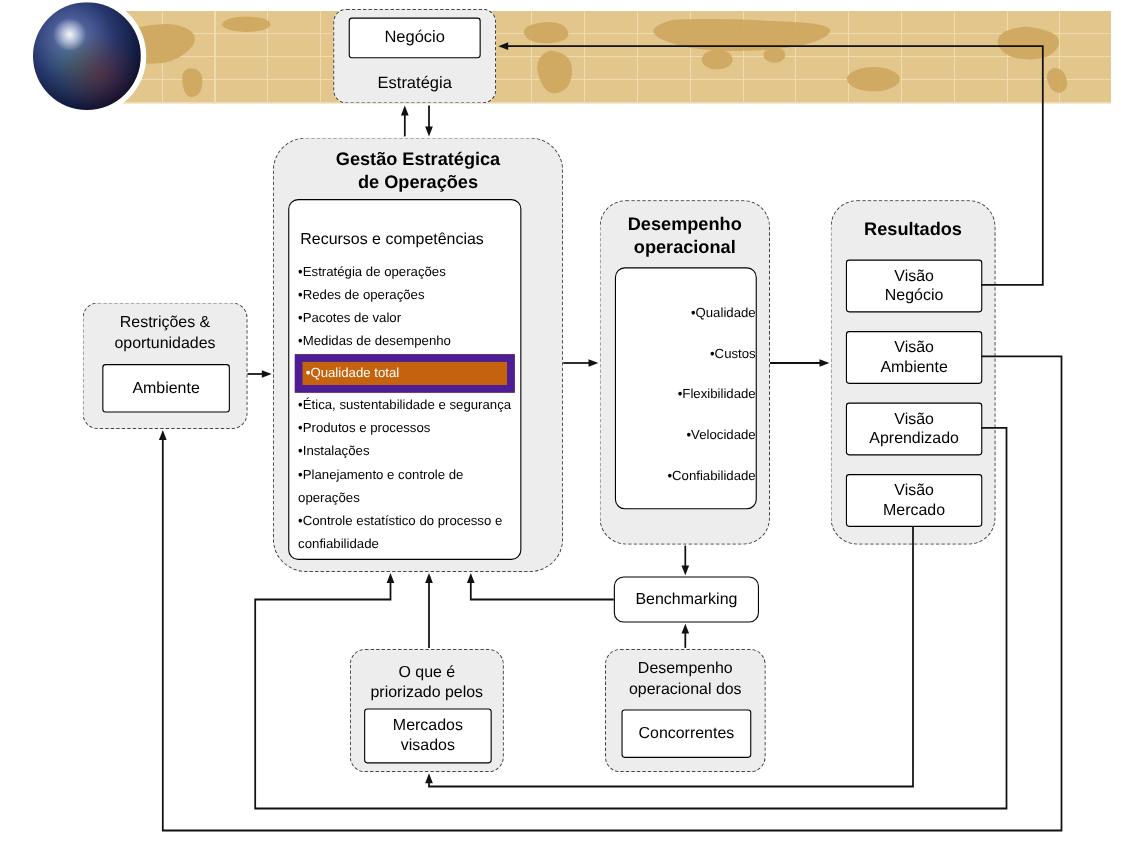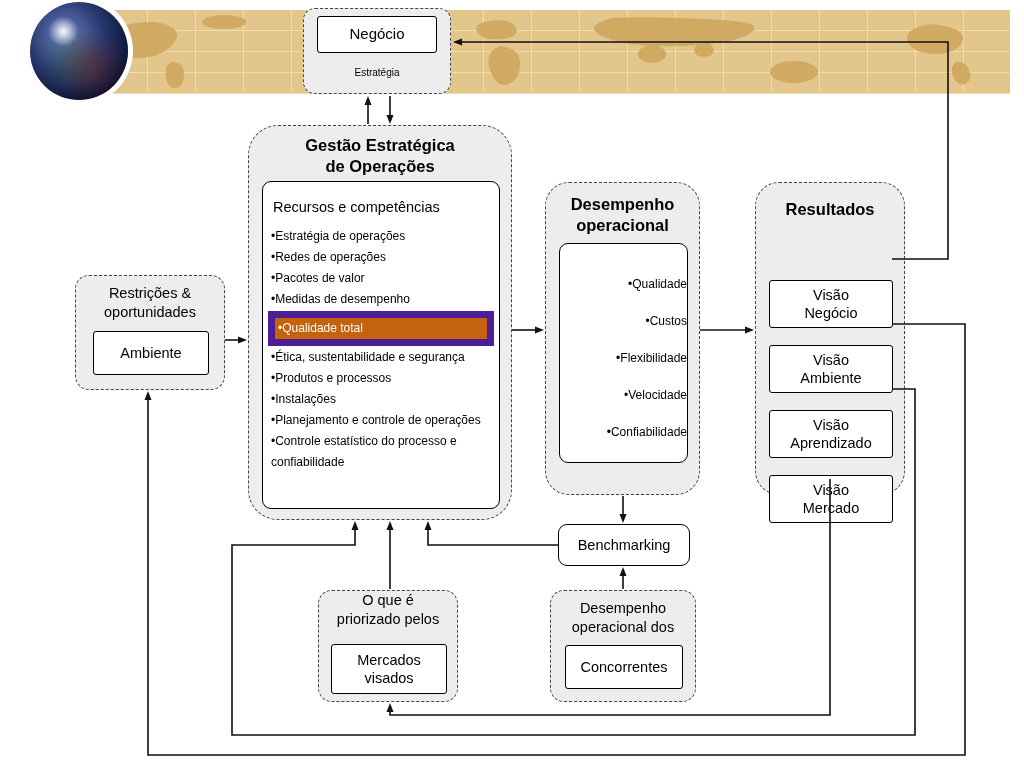--- a/index.html
+++ b/index.html
@@ -42,59 +42,59 @@
   .wbox {
     position:absolute; box-sizing:border-box; background:#fff;
     border:1.5px solid #000; border-radius:3px;
     display:flex; align-items:center; justify-content:center;
     text-align:center; font-size:14.5px; line-height:1.25;
   }
 
   
   #negocio-group { left:303px; top:8px; width:148px; height:86px; border-radius:12px; z-index:4; }
   #negocio-box   { left:13px; top:7px; width:120px; height:37px; font-size:15px; }
-  #negocio-label { position:absolute; top:58px; width:100%; text-align:center; font-size:10px; }
+  #negocio-label { position:absolute; top:58px; width:100%; text-align:center; font-size:15px; }
 
   
   #gestao-group { left:248px; top:125px; width:264px; height:395px; border-radius:30px; }
   #gestao-group .group-title { padding-top:9px; }
-  #gestao-inner { left:13px; top:55px; width:238px; height:328px; border-radius:9px;
-                  display:block; text-align:left; padding:13px 8px; }
+  #gestao-inner { left:13px; top:55px; width:212px; height:328px; border-radius:9px;
+                  display:block; text-align:left; padding:24px 8px; }
   #gestao-header { font-size:14.5px; margin:3px 0 10px 2px; }
   ul.bullets { list-style:none; margin:0; padding:0; font-size:12px; line-height:21px; }
   ul.bullets li::before { content:"\2022"; }
   ul.bullets li.highlight {
     background: var(--highlight-bg, #c4620e); color: var(--highlight-text, #fff);
     border:7px solid #4c1d95; padding:0 3px; margin:1px -3px;
   }
 
   
   #desempenho-group { left:545px; top:182px; width:155px; height:313px; border-radius:24px; }
   #desempenho-group .group-title { padding-top:11px; }
   #desempenho-inner { left:13px; top:60px; width:129px; height:220px; border-radius:9px;
                       display:block; text-align:right; padding:30px 0 0 9px; }
   #desempenho-inner li { margin-bottom:16px; }
 
   
   #resultados-group { left:755px; top:182px; width:150px; height:313px; border-radius:24px; }
   #resultados-group .group-title { padding-top:16px; }
-  .visao-box { left:13px; width:124px; height:48px;margin-top:44px; }
+  .visao-box { left:13px; width:124px; height:48px; }
   #visao-0 { top:53px; } #visao-1 { top:118px; } #visao-2 { top:183px; } #visao-3 { top:248px; }
 
   
   #restricoes-group { left:75px; top:275px; width:150px; height:115px; border-radius:14px; }
   #restricoes-group .group-label { padding-top:8px; }
   #ambiente-box { left:17px; top:55px; width:116px; height:44px; }
 
   
   #benchmarking-box { left:558px; top:524px; width:132px; height:42px; z-index:3; border-radius:9px; }
 
   
   #oque-group { left:318px; top:590px; width:140px; height:112px; border-radius:14px; }
-  #oque-group .group-label { padding-top:0; }
+  #oque-group .group-label { padding-top:11px; }
   #mercados-box { left:12px; top:53px; width:116px; height:50px; }
 
   
   #concorrentes-group { left:550px; top:590px; width:146px; height:112px; border-radius:14px; }
   #concorrentes-group .group-label { padding-top:8px; }
   #concorrentes-box { left:14px; top:54px; width:118px; height:44px; }
 
   
   #arrows { position:absolute; left:0; top:0; width:1024px; height:768px; z-index:10; pointer-events:none; }
   #arrows path { fill:none; stroke:#111; stroke-width:1.6px; }

